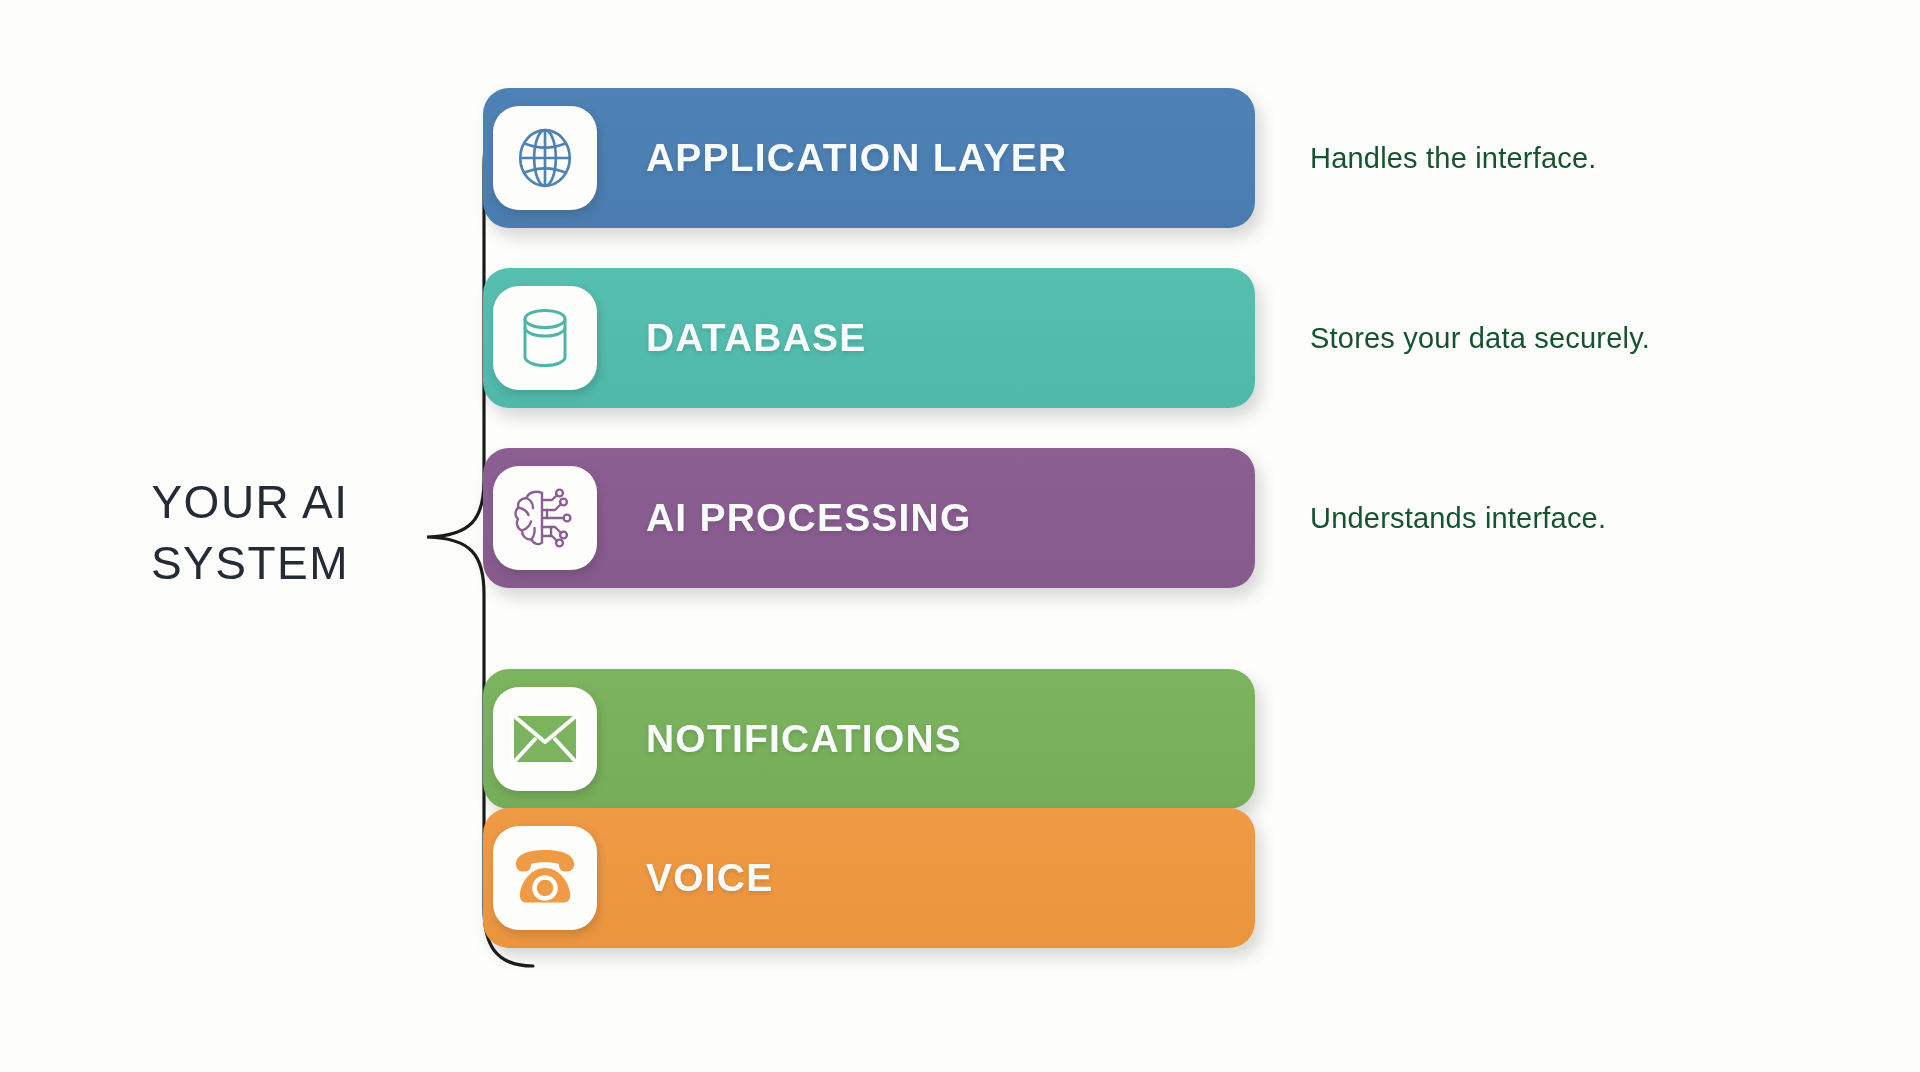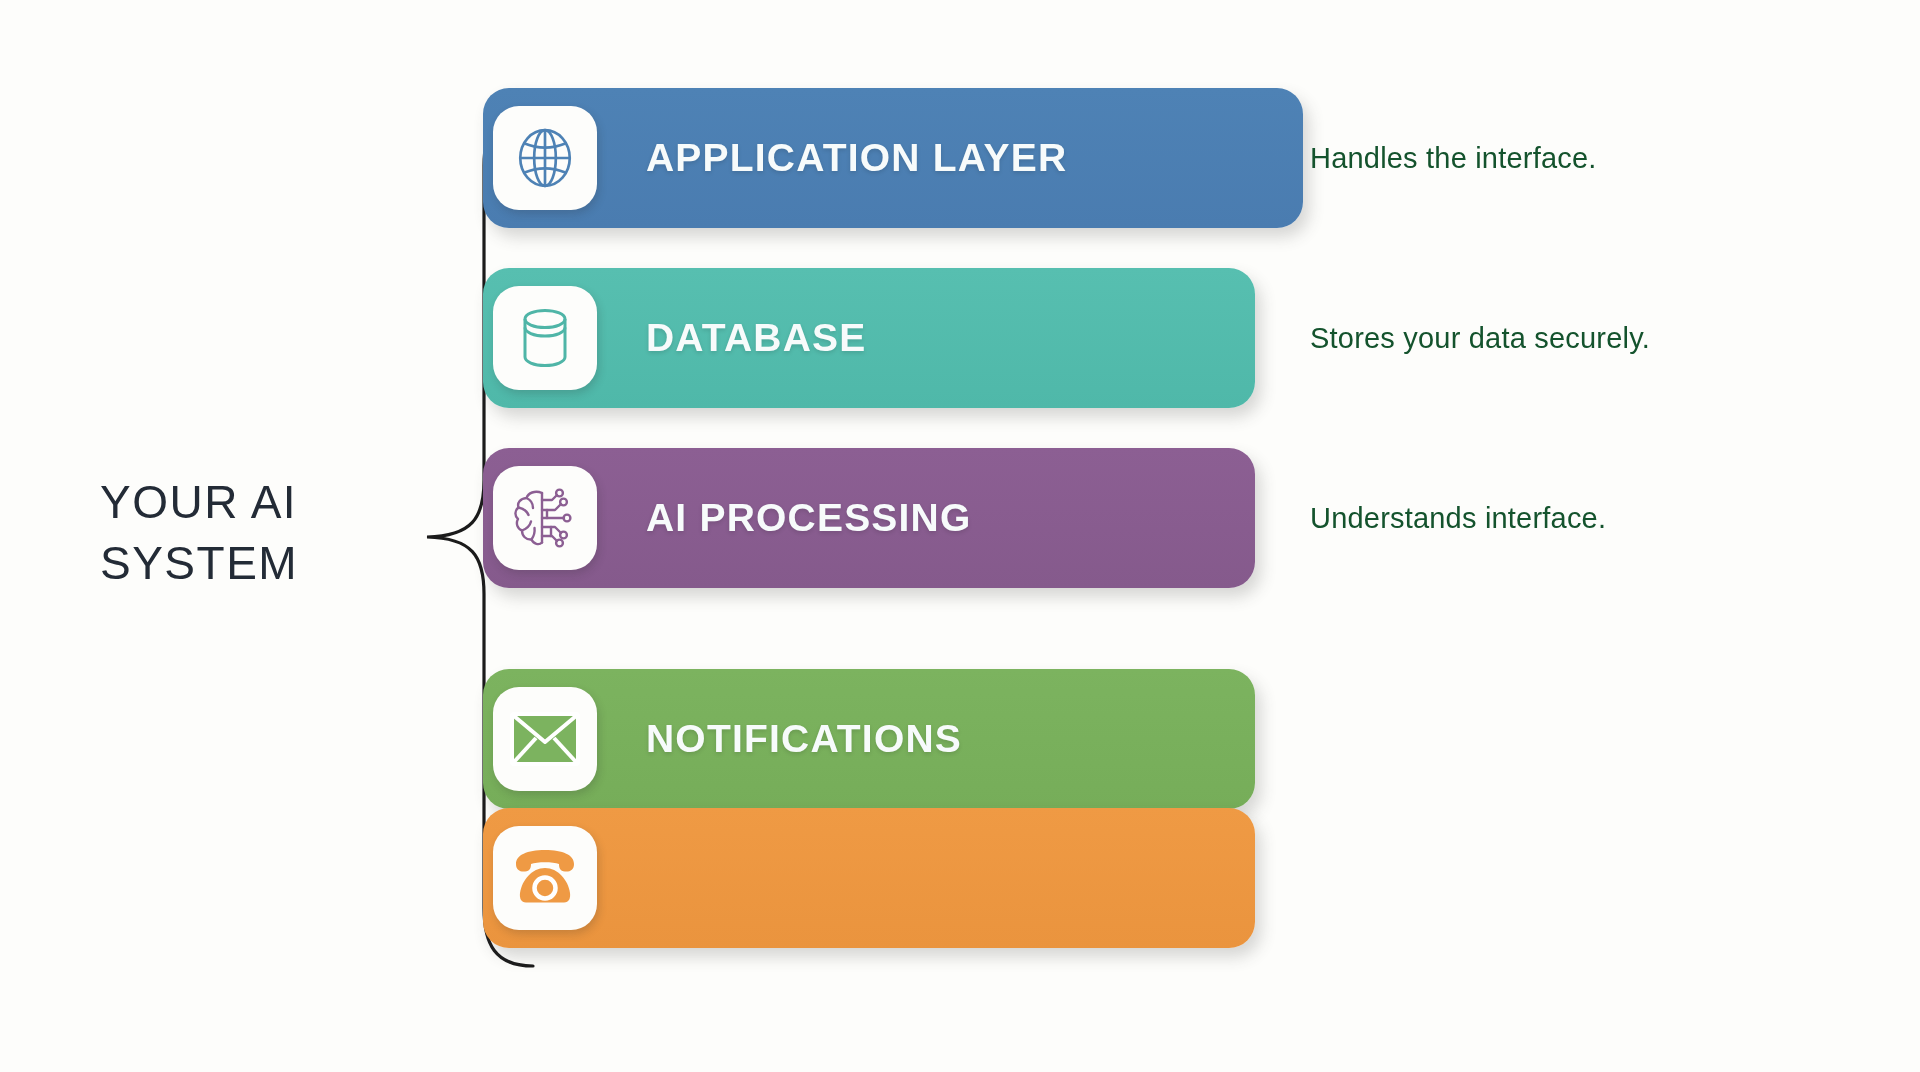--- a/index.html
+++ b/index.html
@@ -21,21 +21,21 @@
     width: 1920px;
     height: 1072px;
   }
 
   
   .system-label {
     position: absolute;
     left: 100px;
     top: 472px;
     width: 300px;
-    text-align: left;
+    text-align: center;
     font-size: 46px;
     line-height: 1.33;
     letter-spacing: 1.5px;
     font-weight: 300;
     color: #232b36;
     white-space: pre-line;
   }
 
   
   .brace-wrap {
@@ -125,21 +125,21 @@
                C 95 18, 84 40, 84 76
                L 84 390
                C 84 428, 72 446, 27 447
                C 72 448, 84 466, 84 504
                L 84 818
                C 84 854, 95 876, 133 876" stroke="#1b1b1b" stroke-width="3.2" stroke-linecap="round" fill="none"></path>
     </svg>
   </div>
 
   <div class="row" id="row-0" style="top: 88px;">
-    <div class="bar" style="background: linear-gradient(rgb(78, 130, 181) 0%, rgb(74, 124, 176) 100%); padding-left: 48px;">
+    <div class="bar" style="background: linear-gradient(rgb(78, 130, 181) 0%, rgb(74, 124, 176) 100%);">
       <div class="icon-tile">
         <svg width="66" height="66" viewBox="0 0 64 64">
           <g fill="none" stroke="#4e82b5" stroke-width="2.6">
             <ellipse cx="32" cy="32" rx="24" ry="27"></ellipse>
             <ellipse cx="32" cy="32" rx="10.5" ry="27"></ellipse>
             <line x1="32" y1="5" x2="32" y2="59"></line>
             <line x1="8.6" y1="32" x2="55.4" y2="32"></line>
             <path d="M 12.3 18 Q 32 26 51.7 18"></path>
             <path d="M 12.3 46 Q 32 38 51.7 46"></path>
           </g>
@@ -232,16 +232,17 @@
                      C 10 25 6 23 6 17 Z"></path>
 
             <path d="M 35 21 C 22 21 12 33 10 46
                      C 9.3 51 11 55.5 16 55.5
                      L 54 55.5 C 59 55.5 60.7 51 60 46
                      C 58 33 48 21 35 21 Z"></path>
           </g>
           <circle cx="35" cy="41" r="10.5" fill="none" stroke="#ffffff" stroke-width="4.5"></circle>
         </svg>
       </div>
+      <div class="bar-label">VOICE</div>
     </div>
   </div>
 
 </div>
 
 </body></html>

